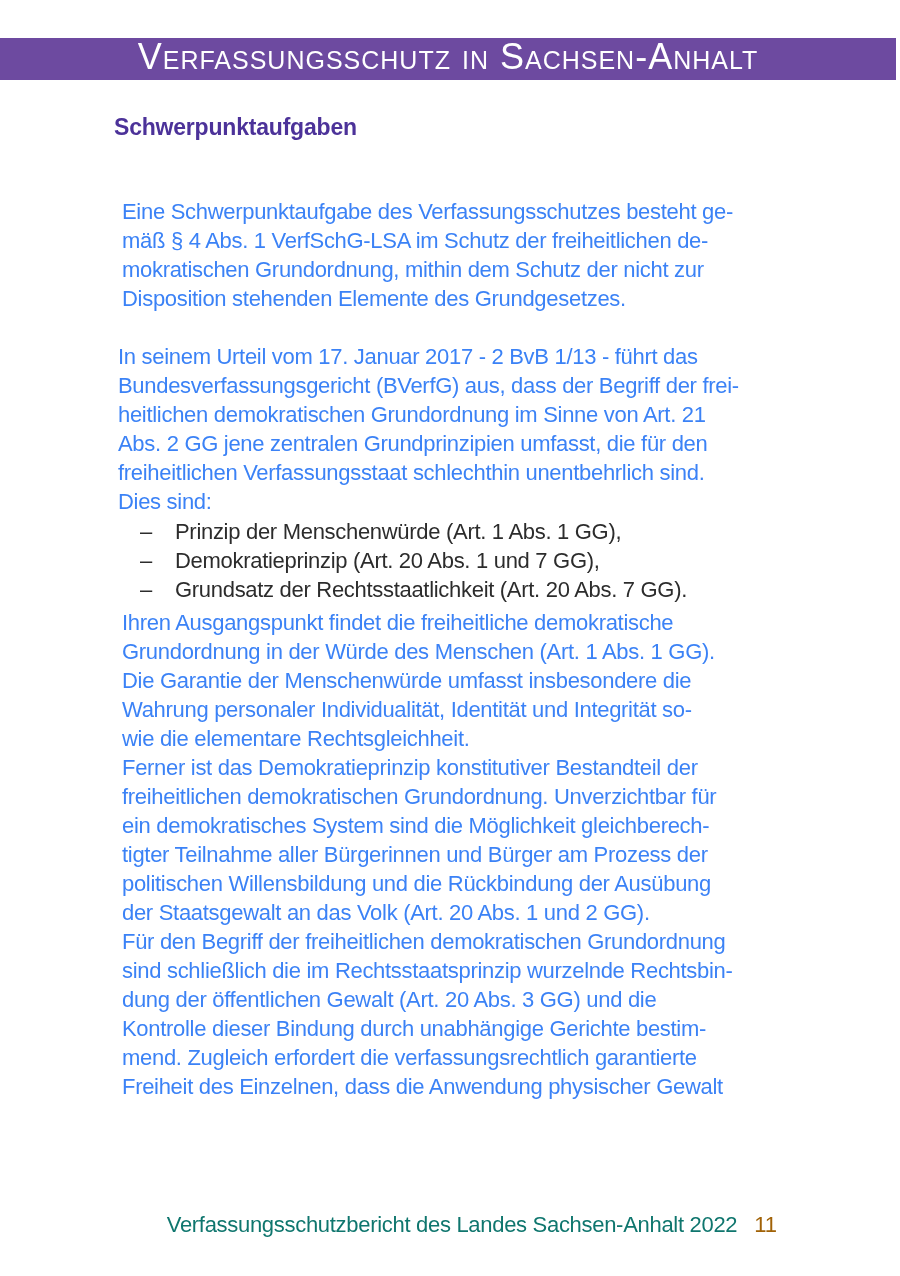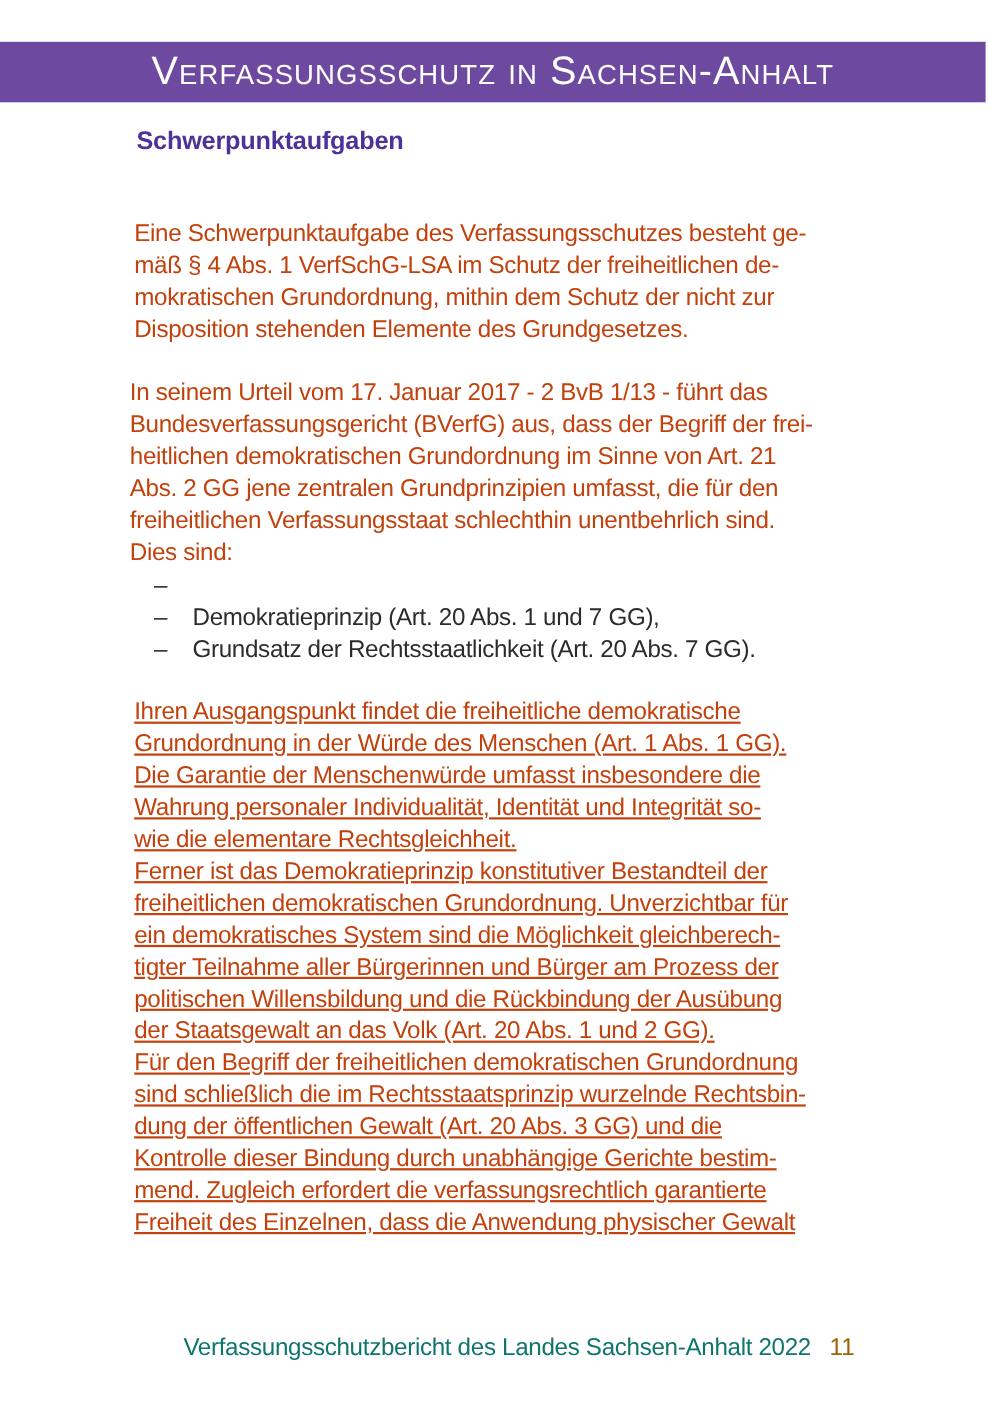--- a/index.html
+++ b/index.html
@@ -14,61 +14,61 @@
     height: 1276px;
     background: #ffffff;
     overflow: hidden;
     font-family: "Liberation Sans", sans-serif;
   }
   .banner {
     position: absolute;
     top: 38px;
     left: 0;
     width: 896px;
-    height: 55px;
+    height: 42px;
     background: #6d4aa0;
     display: flex;
     align-items: center;
     justify-content: center;
   }
   .banner-title {
     font-variant: small-caps;
     font-size: 36px;
     line-height: 1;
     color: #ffffff;
     letter-spacing: 1px;
     padding-bottom: 4px;
   }
   .h1 {
     position: absolute;
-    left: 124px;
+    left: 114px;
     top: 114px;
     font-size: 23px;
     font-weight: bold;
     color: #4c3299;
     letter-spacing: -0.2px;
   }
   .h2 {
     position: absolute;
     left: 122px;
     top: 169px;
     font-size: 23px;
     color: #5b4199;
     letter-spacing: -0.3px;
   }
   .body-text {
-    color: #c2410c;
+    color: #3b82f6;
     font-size: 22px;
     line-height: 29px;
     letter-spacing: -0.3px;
     white-space: pre;
   }
   .p1 { position: absolute; left: 122px; top: 197px; }
   .p2 { position: absolute; left: 118px; top: 342px; }
-  .p3 { position: absolute; left: 122px; top: 632px; text-decoration: underline; }
+  .p3 { position: absolute; left: 122px; top: 608px; }
   .list {
     position: absolute;
     left: 140px;
     top: 517px;
   }
   .list-item {
     display: flex;
     height: 29px;
     color: #2c2c2c;
     font-size: 22px;
@@ -127,20 +127,21 @@
   <div class="body-text p2">In seinem Urteil vom 17. Januar 2017 - 2 BvB 1/13 - führt das
 Bundesverfassungsgericht (BVerfG) aus, dass der Begriff der frei-
 heitlichen demokratischen Grundordnung im Sinne von Art. 21
 Abs. 2 GG jene zentralen Grundprinzipien umfasst, die für den
 freiheitlichen Verfassungsstaat schlechthin unentbehrlich sind.
 Dies sind:</div>
 
   <div class="list">
     <div class="list-item">
       <span class="bullet">–</span>
+      <span>Prinzip der Menschenwürde (Art. 1 Abs. 1 GG),</span>
     </div>
     <div class="list-item">
       <span class="bullet">–</span>
       <span>Demokratieprinzip (Art. 20 Abs. 1 und 7 GG),</span>
     </div>
     <div class="list-item">
       <span class="bullet">–</span>
       <span>Grundsatz der Rechtsstaatlichkeit (Art. 20 Abs. 7 GG).</span>
     </div>
   </div>

